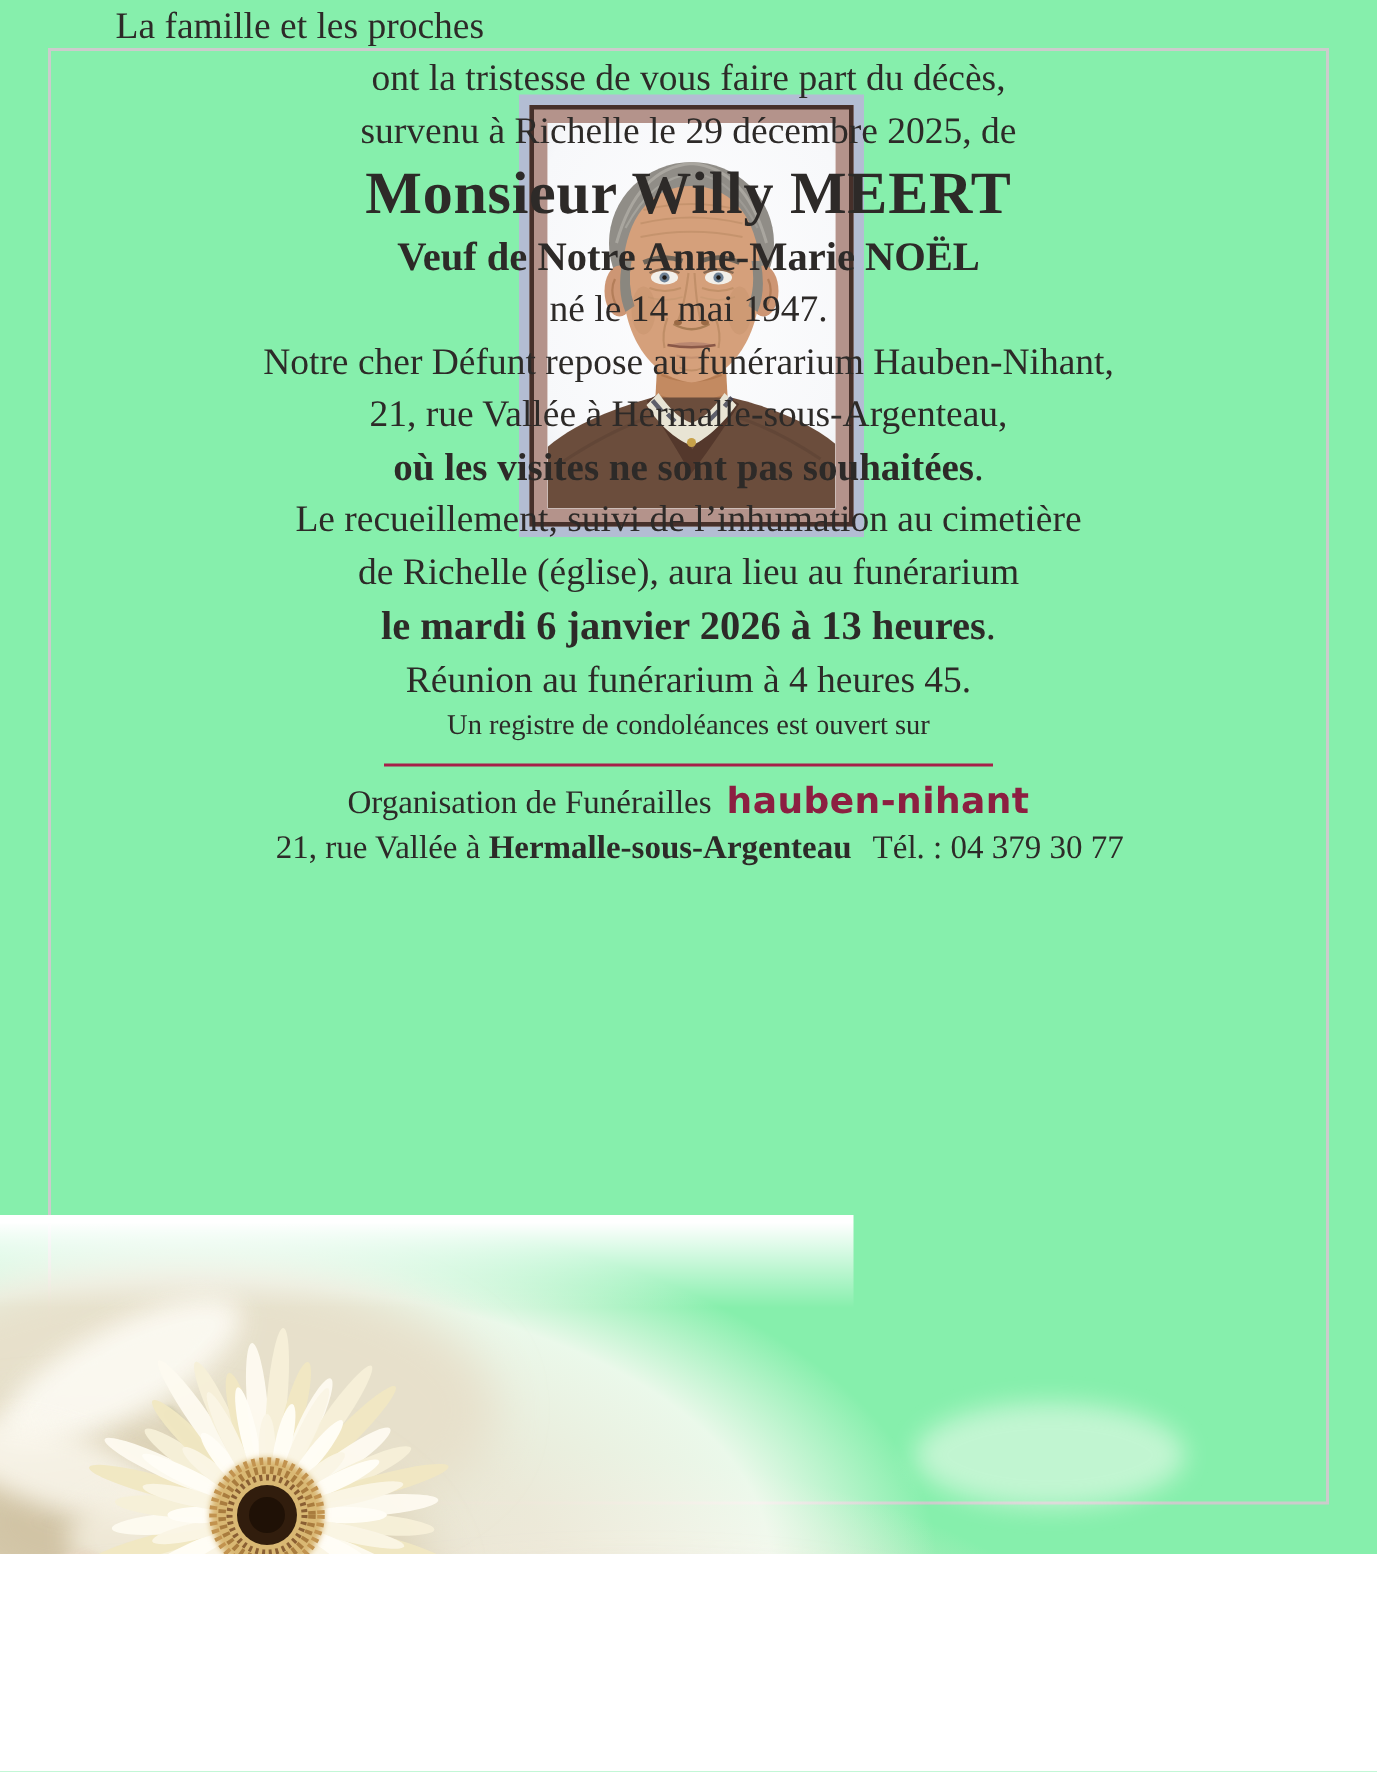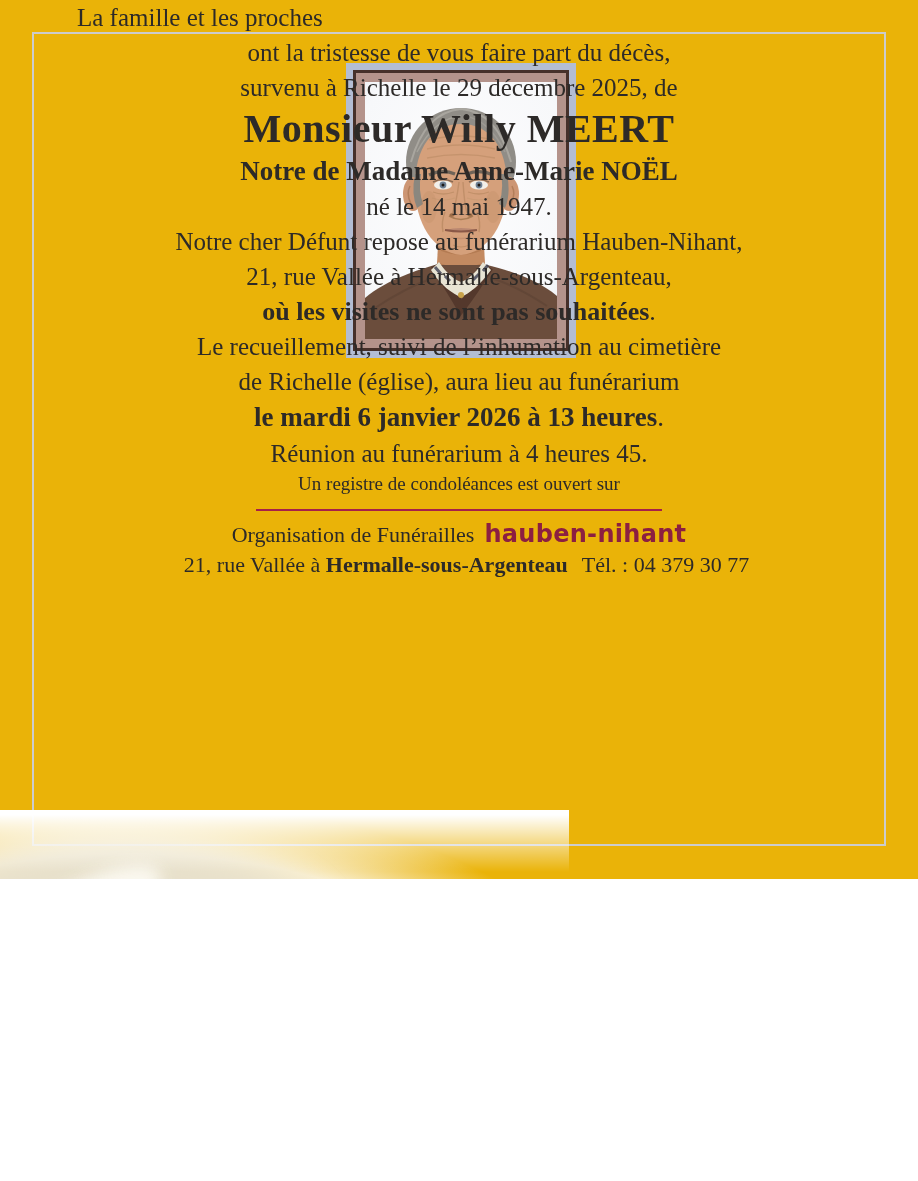--- a/index.html
+++ b/index.html
@@ -1,19 +1,19 @@
 <!DOCTYPE html>
 <html><head>
 <meta charset="utf-8">
 <style>
   html,body{margin:0;padding:0;background:#ffffff;}
   .page{
     position:relative;
-    width:918px;height:879px;
-    background:#eab308;
+    width:918px;height:1036px;
+    background:#86efac;
     overflow:hidden;
     font-family:"Liberation Serif","DejaVu Serif",serif;
     color:#2d2a28;
   }
   
   .page-frame{
     position:absolute;
     left:32px;top:32px;right:32px;bottom:33px;
     border:2px solid #cccccc;
     z-index:1;
@@ -288,21 +288,21 @@
         </svg>
       </div>
     </div>
   </div>
 
   <div class="content">
     <p class="intro">La famille et les proches</p>
     <p class="l1">ont la tristesse de vous faire part du décès,</p>
     <p>survenu à Richelle le 29 décembre 2025, de</p>
     <p class="deceased-name">Monsieur Willy MEERT</p>
-    <p class="widower">Notre de Madame Anne-Marie NOËL</p>
+    <p class="widower">Veuf de Notre Anne-Marie NOËL</p>
     <p class="birth">né le 14 mai 1947.</p>
     <p class="repose1">Notre cher Défunt repose au funérarium Hauben-Nihant,</p>
     <p class="tight">21, rue Vallée à Hermalle-sous-Argenteau,</p>
     <p class="bold-line"><span>où les visites ne sont pas souhaitées</span><span class="suffix">.</span></p>
     <p class="ceremony1">Le recueillement, suivi de l’inhumation au cimetière</p>
     <p class="tight">de Richelle (église), aura lieu au funérarium</p>
     <p class="bold-line ceremony-date"><span>le mardi 6 janvier 2026 à 13 heures</span><span class="suffix">.</span></p>
     <p class="meeting">Réunion au funérarium à 4 heures 45.</p>
     <p class="register">Un registre de condoléances est ouvert sur</p>
 

